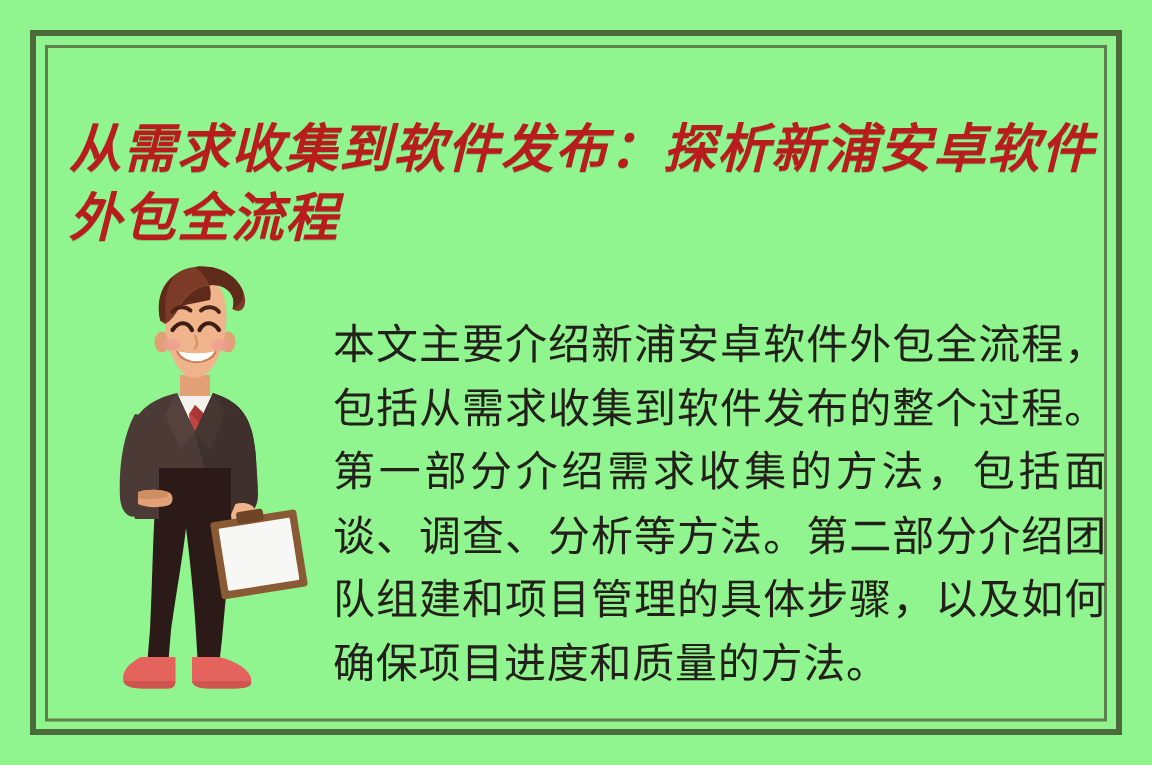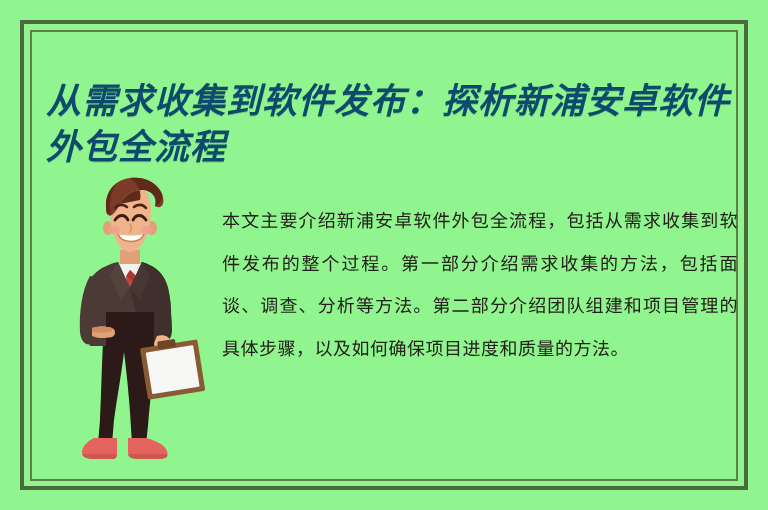--- a/index.html
+++ b/index.html
@@ -43,40 +43,40 @@
     box-sizing: border-box;
     pointer-events: none;
   }
 
   
   #title {
     position: absolute;
     left: 46px;
     top: 56px;
     width: 700px;
-    color: #0c4a6e;
-    font-family: Liberation Serif, serif;
+    color: #b91c1c;
+    font-family: Liberation Mono, monospace;
     font-weight: bold;
     font-style: italic;
     font-size: 35px;
     line-height: 46px;
     letter-spacing: 1px;
     white-space: pre-wrap;
     text-shadow: 0 1px 0 rgba(0,0,0,0.18);
   }
 
   
   #summary {
     position: absolute;
     left: 222px;
     top: 182px;
     width: 516px;
     color: #23201b;
     font-family: Liberation Serif, serif;
-    font-size: 18px;
+    font-size: 28px;
     line-height: 42.5px;
     text-align: justify;
     text-justify: inter-character;
     letter-spacing: 0.5px;
   }
 
   
   #illustration {
     position: absolute;
     left: 62px;

